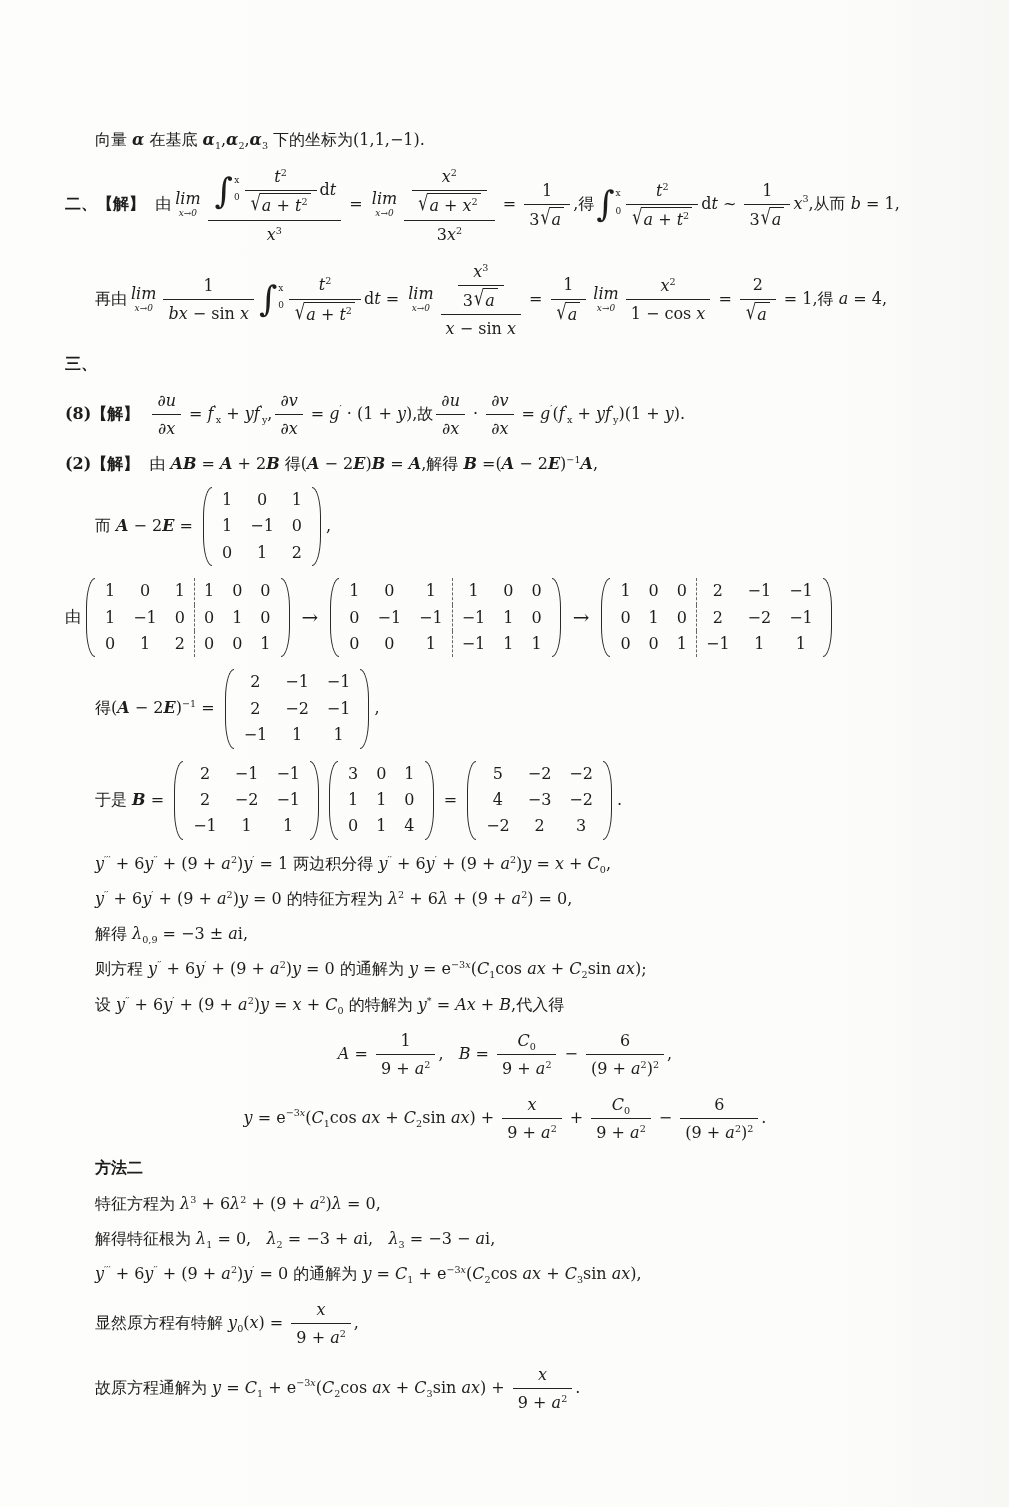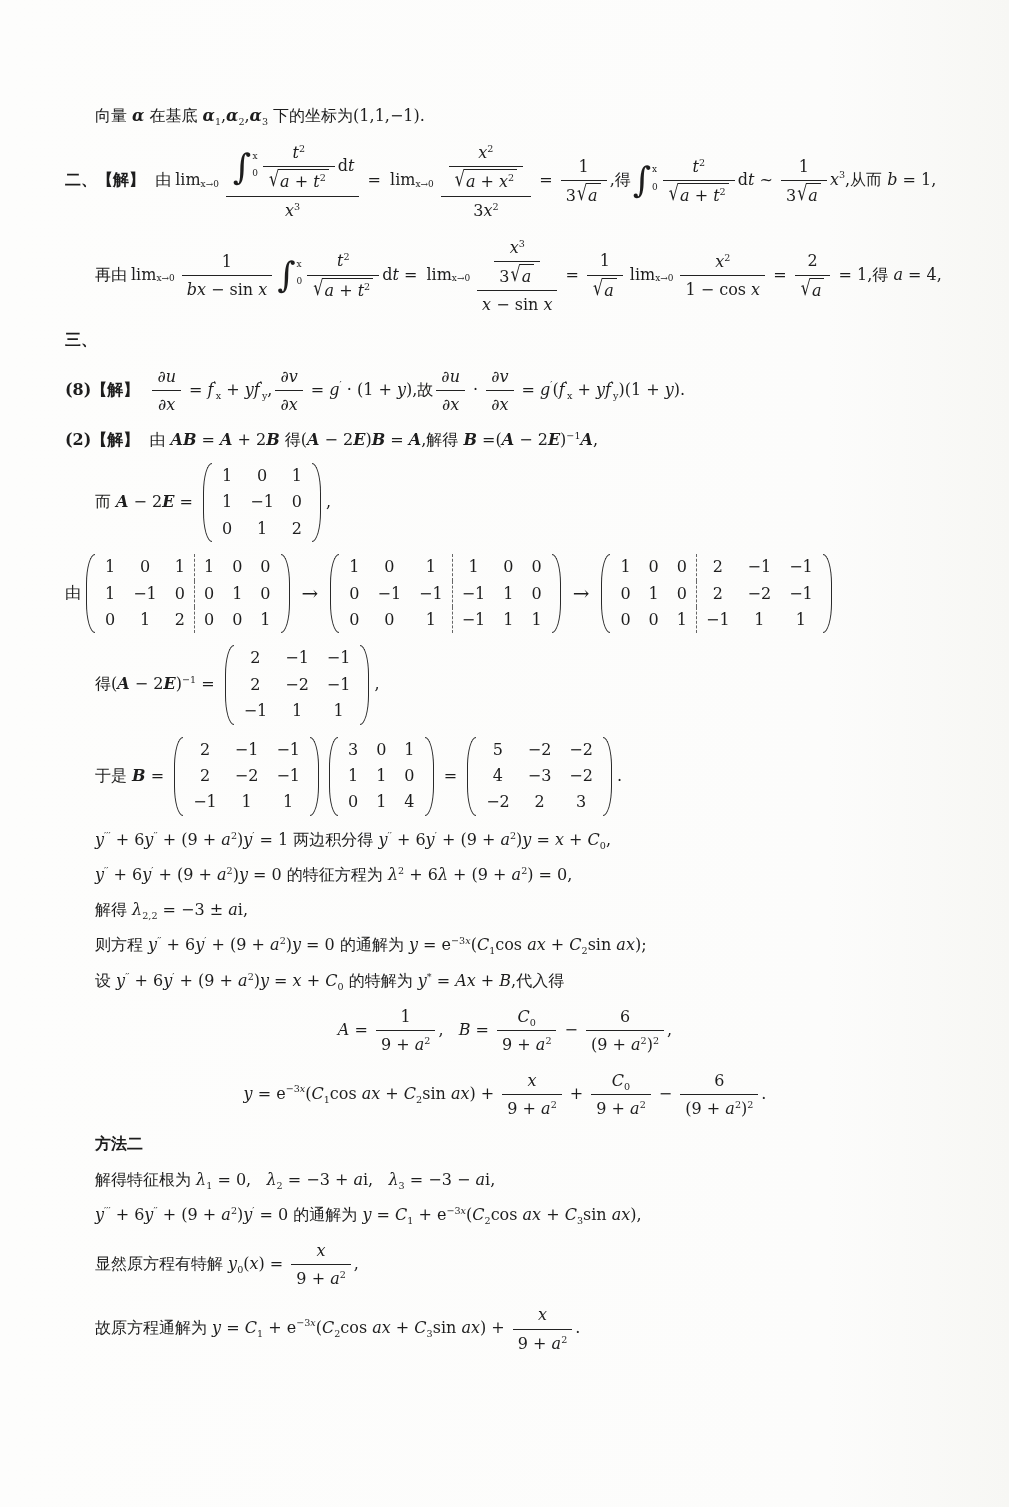--- a/index.html
+++ b/index.html
@@ -3,37 +3,37 @@
 <meta charset="utf-8">
 <style>
   html,body{margin:0;padding:0;background:#dddcd8;}
   .page{
     position:relative;width:1009px;height:1507px;margin:0 auto;
     background:linear-gradient(90deg,#fdfdfc 0%,#fcfcfb 82%,#f7f7f4 100%);
     overflow:hidden;color:#1d1d1d;
     font-family:"DejaVu Serif","Liberation Serif",serif;
     font-size:16px;
   }
-  #content{padding:104px 24px 0 65px;}
+  #content{padding:104px 24px 0 65px;margin-top:24px;}
   .line{margin-bottom:12px;white-space:nowrap;line-height:1.45;}
   .ind1{margin-left:30px;}
   .center{text-align:center;margin-right:70px;}
   .rm{font-style:normal;}
   .it{font-style:italic;}
   .bi{font-style:italic;font-weight:700;}
   .lb{font-weight:700;text-align:right;}
   .sp{font-size:.6em;vertical-align:super;line-height:0;}
   .sb{font-size:.6em;vertical-align:sub;line-height:0;}
   .fr{display:inline-flex;flex-direction:column;vertical-align:middle;text-align:center;margin:0 3px;}
   .fn{display:block;border-bottom:1.3px solid #222;padding:1px 5px 2px;}
   .fd{display:block;padding:2px 5px 0;}
   .sq{display:inline-block;margin:0 1px;white-space:nowrap;}
   .sqs{display:inline-block;transform:scaleY(1.32);transform-origin:0 85%;}
   .sqc{display:inline-block;border-top:1.25px solid #222;margin-left:-1px;padding:0 3px 0 2px;}
-  .lim{display:inline-flex;flex-direction:row;align-items:flex-end;vertical-align:middle;margin:0 4px;line-height:1;}
+  .lim{display:inline-flex;flex-direction:column;align-items:center;vertical-align:middle;margin:0 4px;line-height:1;font-style:italic;}
   .limt{font-size:1em;}
   .limu{font-size:.56em;margin-top:2px;}
   .int{display:inline-flex;vertical-align:middle;margin:0 2px;}
   .ints{font-size:2.2em;line-height:.92;}
   .intl{display:inline-flex;flex-direction:column;justify-content:space-between;font-size:.56em;padding:1px 0 5px 1px;line-height:1;}
   .mat{display:inline-flex;align-items:center;vertical-align:middle;margin:0 5px;}
   .pl,.pr{width:8px;align-self:stretch;border:1.6px solid #2a2a2a;}
   .pl{border-right:0;border-radius:12px 0 0 12px / 50% 0 0 50%;margin-right:1px;}
   .pr{border-left:0;border-radius:0 12px 12px 0 / 0 50% 50% 0;margin-left:1px;}
   .mg{display:inline-grid;}
@@ -277,21 +277,21 @@
             <span class="mc">−3</span>
             <span class="mc">−2</span>
             <span class="mc">−2</span>
             <span class="mc">2</span>
             <span class="mc">3</span>
           </span>
           <span class="pr"></span>
         </span><span class="rm">.</span></div>
       <div class="line ind1"><span class="it">y</span><span class="sp">′′′</span><span class="rm">&nbsp;+&nbsp;6</span><span class="it">y</span><span class="sp">′′</span><span class="rm">&nbsp;+&nbsp;(9&nbsp;+&nbsp;</span><span class="it">a</span><span class="sp">2</span><span class="rm">)</span><span class="it">y</span><span class="sp">′</span><span class="rm">&nbsp;=&nbsp;1&nbsp;两边积分得&nbsp;</span><span class="it">y</span><span class="sp">′′</span><span class="rm">&nbsp;+&nbsp;6</span><span class="it">y</span><span class="sp">′</span><span class="rm">&nbsp;+&nbsp;(9&nbsp;+&nbsp;</span><span class="it">a</span><span class="sp">2</span><span class="rm">)</span><span class="it">y</span><span class="rm">&nbsp;=&nbsp;</span><span class="it">x</span><span class="rm">&nbsp;+&nbsp;</span><span class="it">C</span><span class="sb">0</span><span class="rm">,</span></div>
       <div class="line ind1"><span class="it">y</span><span class="sp">′′</span><span class="rm">&nbsp;+&nbsp;6</span><span class="it">y</span><span class="sp">′</span><span class="rm">&nbsp;+&nbsp;(9&nbsp;+&nbsp;</span><span class="it">a</span><span class="sp">2</span><span class="rm">)</span><span class="it">y</span><span class="rm">&nbsp;=&nbsp;0&nbsp;的特征方程为&nbsp;</span><span class="it">λ</span><span class="sp">2</span><span class="rm">&nbsp;+&nbsp;6</span><span class="it">λ</span><span class="rm">&nbsp;+&nbsp;(9&nbsp;+&nbsp;</span><span class="it">a</span><span class="sp">2</span><span class="rm">)&nbsp;=&nbsp;0,</span></div>
-      <div class="line ind1"><span class="rm">解得&nbsp;</span><span class="it">λ</span><span class="sb">2,2</span><span class="rm">&nbsp;=&nbsp;−3&nbsp;±&nbsp;</span><span class="it">a</span><span class="rm">i,</span></div>
+      <div class="line ind1"><span class="rm">解得&nbsp;</span><span class="it">λ</span><span class="sb">0,9</span><span class="rm">&nbsp;=&nbsp;−3&nbsp;±&nbsp;</span><span class="it">a</span><span class="rm">i,</span></div>
       <div class="line ind1"><span class="rm">则方程&nbsp;</span><span class="it">y</span><span class="sp">′′</span><span class="rm">&nbsp;+&nbsp;6</span><span class="it">y</span><span class="sp">′</span><span class="rm">&nbsp;+&nbsp;(9&nbsp;+&nbsp;</span><span class="it">a</span><span class="sp">2</span><span class="rm">)</span><span class="it">y</span><span class="rm">&nbsp;=&nbsp;0&nbsp;的通解为&nbsp;</span><span class="it">y</span><span class="rm">&nbsp;=&nbsp;e</span><span class="sp"><span class="rm">−3</span><span class="it">x</span></span><span class="rm">(</span><span class="it">C</span><span class="sb">1</span><span class="rm">cos&nbsp;</span><span class="it">ax</span><span class="rm">&nbsp;+&nbsp;</span><span class="it">C</span><span class="sb">2</span><span class="rm">sin&nbsp;</span><span class="it">ax</span><span class="rm">);</span></div>
       <div class="line ind1"><span class="rm">设&nbsp;</span><span class="it">y</span><span class="sp">′′</span><span class="rm">&nbsp;+&nbsp;6</span><span class="it">y</span><span class="sp">′</span><span class="rm">&nbsp;+&nbsp;(9&nbsp;+&nbsp;</span><span class="it">a</span><span class="sp">2</span><span class="rm">)</span><span class="it">y</span><span class="rm">&nbsp;=&nbsp;</span><span class="it">x</span><span class="rm">&nbsp;+&nbsp;</span><span class="it">C</span><span class="sb">0</span><span class="rm">&nbsp;的特解为&nbsp;</span><span class="it">y</span><span class="sp">*</span><span class="rm">&nbsp;=&nbsp;</span><span class="it">Ax</span><span class="rm">&nbsp;+&nbsp;</span><span class="it">B</span><span class="rm">,代入得</span></div>
       <div class="line ind1 center"><span class="it">A</span><span class="rm">&nbsp;=&nbsp;</span><span class="fr">
           <span class="fn"><span class="rm">1</span></span>
           <span class="fd"><span class="rm">9&nbsp;+&nbsp;</span><span class="it">a</span><span class="sp">2</span></span>
         </span><span class="rm">,&nbsp;&nbsp;&nbsp;</span><span class="it">B</span><span class="rm">&nbsp;=&nbsp;</span><span class="fr">
           <span class="fn"><span class="it">C</span><span class="sb">0</span></span>
           <span class="fd"><span class="rm">9&nbsp;+&nbsp;</span><span class="it">a</span><span class="sp">2</span></span>
         </span><span class="rm">&nbsp;−&nbsp;</span><span class="fr">
           <span class="fn"><span class="rm">6</span></span>
@@ -301,20 +301,21 @@
           <span class="fn"><span class="it">x</span></span>
           <span class="fd"><span class="rm">9&nbsp;+&nbsp;</span><span class="it">a</span><span class="sp">2</span></span>
         </span><span class="rm">&nbsp;+&nbsp;</span><span class="fr">
           <span class="fn"><span class="it">C</span><span class="sb">0</span></span>
           <span class="fd"><span class="rm">9&nbsp;+&nbsp;</span><span class="it">a</span><span class="sp">2</span></span>
         </span><span class="rm">&nbsp;−&nbsp;</span><span class="fr">
           <span class="fn"><span class="rm">6</span></span>
           <span class="fd"><span class="rm">(9&nbsp;+&nbsp;</span><span class="it">a</span><span class="sp">2</span><span class="rm">)</span><span class="sp">2</span></span>
         </span><span class="rm">.</span></div>
       <div class="line ind1"><span class="lb">方法二</span></div>
+      <div class="line ind1"><span class="rm">特征方程为&nbsp;</span><span class="it">λ</span><span class="sp">3</span><span class="rm">&nbsp;+&nbsp;6</span><span class="it">λ</span><span class="sp">2</span><span class="rm">&nbsp;+&nbsp;(9&nbsp;+&nbsp;</span><span class="it">a</span><span class="sp">2</span><span class="rm">)</span><span class="it">λ</span><span class="rm">&nbsp;=&nbsp;0,</span></div>
       <div class="line ind1"><span class="rm">解得特征根为&nbsp;</span><span class="it">λ</span><span class="sb">1</span><span class="rm">&nbsp;=&nbsp;0,&nbsp;&nbsp;&nbsp;</span><span class="it">λ</span><span class="sb">2</span><span class="rm">&nbsp;=&nbsp;−3&nbsp;+&nbsp;</span><span class="it">a</span><span class="rm">i,&nbsp;&nbsp;&nbsp;</span><span class="it">λ</span><span class="sb">3</span><span class="rm">&nbsp;=&nbsp;−3&nbsp;−&nbsp;</span><span class="it">a</span><span class="rm">i,</span></div>
       <div class="line ind1"><span class="it">y</span><span class="sp">′′′</span><span class="rm">&nbsp;+&nbsp;6</span><span class="it">y</span><span class="sp">′′</span><span class="rm">&nbsp;+&nbsp;(9&nbsp;+&nbsp;</span><span class="it">a</span><span class="sp">2</span><span class="rm">)</span><span class="it">y</span><span class="sp">′</span><span class="rm">&nbsp;=&nbsp;0&nbsp;的通解为&nbsp;</span><span class="it">y</span><span class="rm">&nbsp;=&nbsp;</span><span class="it">C</span><span class="sb">1</span><span class="rm">&nbsp;+&nbsp;e</span><span class="sp"><span class="rm">−3</span><span class="it">x</span></span><span class="rm">(</span><span class="it">C</span><span class="sb">2</span><span class="rm">cos&nbsp;</span><span class="it">ax</span><span class="rm">&nbsp;+&nbsp;</span><span class="it">C</span><span class="sb">3</span><span class="rm">sin&nbsp;</span><span class="it">ax</span><span class="rm">),</span></div>
       <div class="line ind1"><span class="rm">显然原方程有特解&nbsp;</span><span class="it">y</span><span class="sb">0</span><span class="rm">(</span><span class="it">x</span><span class="rm">)&nbsp;=&nbsp;</span><span class="fr">
           <span class="fn"><span class="it">x</span></span>
           <span class="fd"><span class="rm">9&nbsp;+&nbsp;</span><span class="it">a</span><span class="sp">2</span></span>
         </span><span class="rm">,</span></div>
       <div class="line ind1"><span class="rm">故原方程通解为&nbsp;</span><span class="it">y</span><span class="rm">&nbsp;=&nbsp;</span><span class="it">C</span><span class="sb">1</span><span class="rm">&nbsp;+&nbsp;e</span><span class="sp"><span class="rm">−3</span><span class="it">x</span></span><span class="rm">(</span><span class="it">C</span><span class="sb">2</span><span class="rm">cos&nbsp;</span><span class="it">ax</span><span class="rm">&nbsp;+&nbsp;</span><span class="it">C</span><span class="sb">3</span><span class="rm">sin&nbsp;</span><span class="it">ax</span><span class="rm">)&nbsp;+&nbsp;</span><span class="fr">
           <span class="fn"><span class="it">x</span></span>
           <span class="fd"><span class="rm">9&nbsp;+&nbsp;</span><span class="it">a</span><span class="sp">2</span></span>
         </span><span class="rm">.</span></div>

